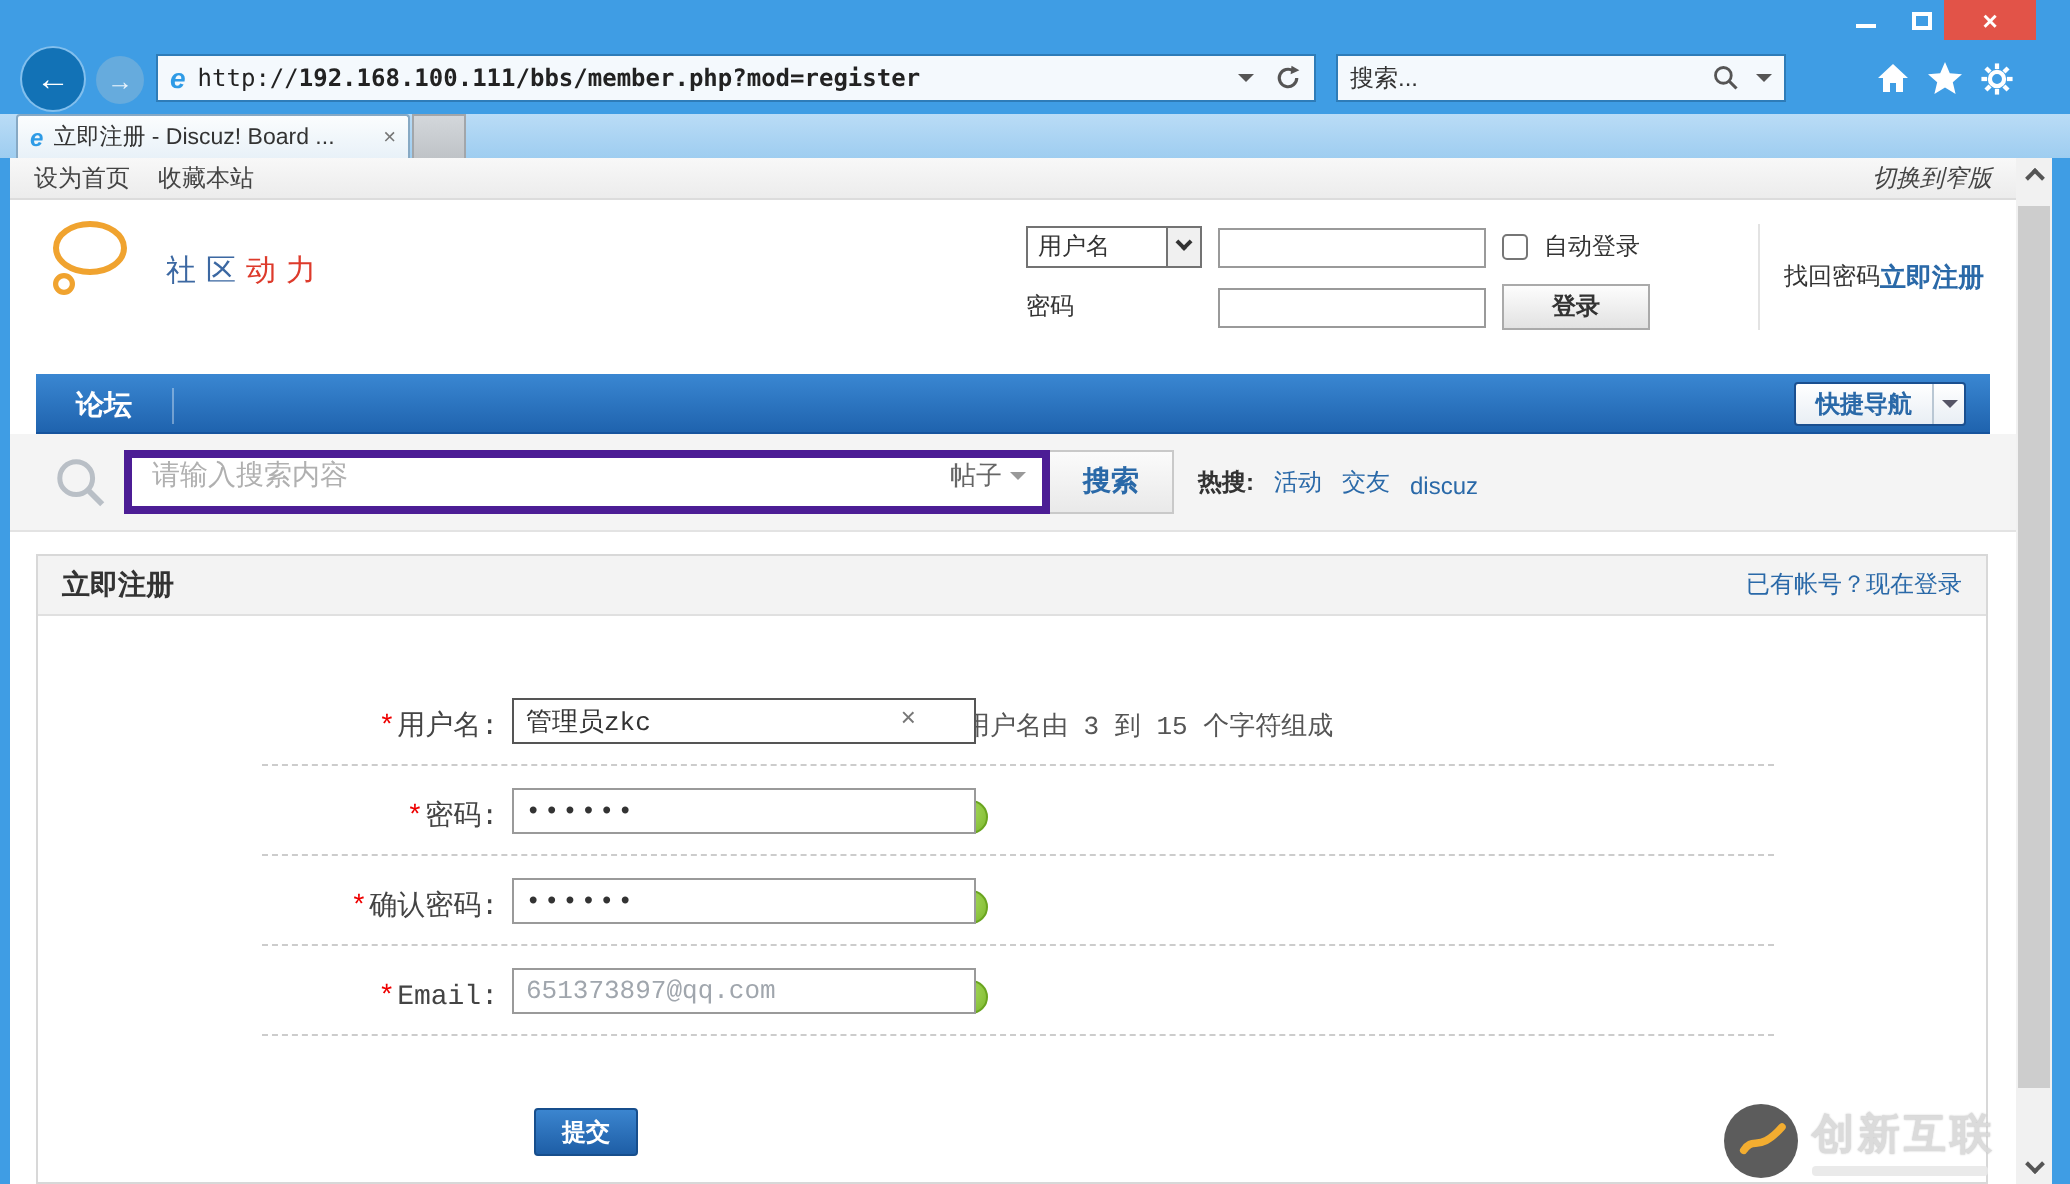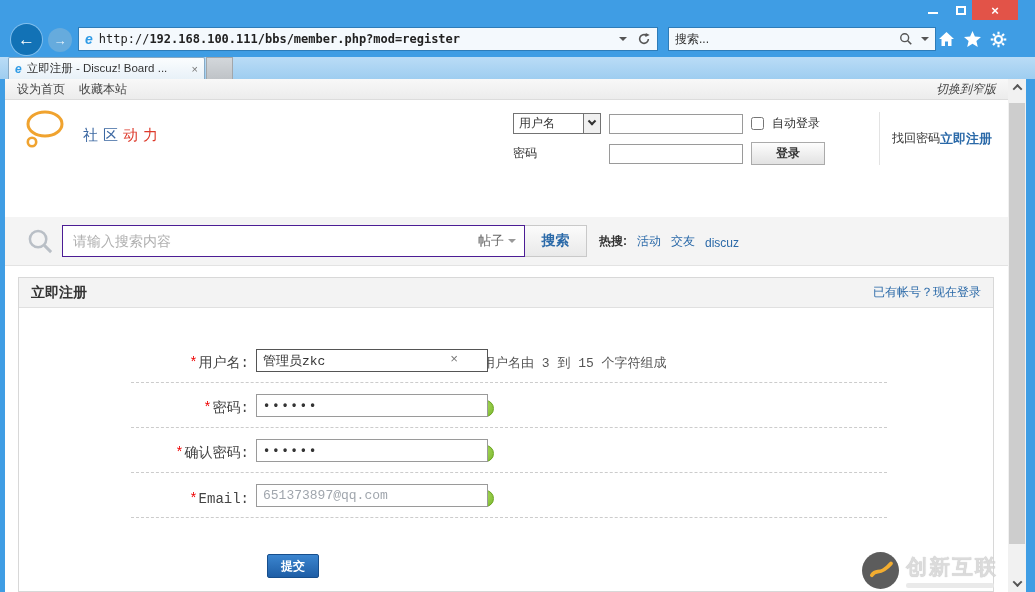--- a/index.html
+++ b/index.html
@@ -25,21 +25,21 @@
               display:flex; align-items:center; justify-content:center; }
   .nav-fwd  { position:absolute; left:48px; top:6px; width:24px; height:24px; border-radius:50%;
               background:#66abdd; color:#eaf4fc; font-size:13px; display:flex; align-items:center; justify-content:center; }
   .addressbar { position:absolute; left:78px; top:5px; width:580px; height:24px; background:#f4f9fd;
                 border:1px solid #2e7cb8; display:flex; align-items:center; padding:0 6px; }
   .ie-icon { font-weight:bold; font-style:italic; font-size:14px; color:#2e9be6; margin-right:6px; }
   .url { font-family:"DejaVu Sans Mono","Liberation Mono",monospace; font-size:12px; color:#222; white-space:nowrap; overflow:hidden; flex:1; }
   .url b { font-weight:bold; }
   .addr-tools { display:flex; align-items:center; gap:10px; margin-left:6px; }
   .tri-down { width:0; height:0; border-left:4px solid transparent; border-right:4px solid transparent; border-top:4px solid #555; }
-  .searchbox { position:absolute; left:668px; top:5px; width:268px; height:24px; background:#f4f9fd;
+  .searchbox { position:absolute; left:668px; top:5px; width:225px; height:24px; background:#f4f9fd;
                border:1px solid #2e7cb8; display:flex; align-items:center; padding:0 6px; }
   .searchbox input { flex:1; border:0; background:transparent; font-size:12px; color:#333; outline:none; }
   .searchbox input::placeholder { color:#333; opacity:1; }
   .chrome-icon { position:absolute; top:7px; width:20px; height:20px; display:flex; align-items:center; justify-content:center; }
   .ic-home { left:936px; } .ic-star { left:962px; } .ic-gear { left:988px; }
 
   
   .tabrow { position:absolute; left:0; top:57px; right:0; height:22px; background:linear-gradient(#badcf6,#9ecdf0); }
   .tab { position:absolute; left:8px; top:0; width:197px; height:22px; background:linear-gradient(#fbfdfe,#e8f1f8);
          border:1px solid #87a9c4; border-bottom:0; border-radius:2px 2px 0 0;
@@ -89,21 +89,21 @@
   .nav-divider { display:inline-block; width:1px; height:18px; background:rgba(255,255,255,.35); vertical-align:middle; }
   .quick-nav { position:absolute; right:12px; top:4px; height:22px; display:flex; align-items:stretch;
                background:linear-gradient(#ffffff,#e8eef4); border:1px solid #1a4f8f; border-radius:2px; }
   .quick-nav .qn-label { display:flex; align-items:center; padding:0 10px; font-size:12px; font-weight:bold; color:#2a69a8; }
   .quick-nav .qn-arrow { width:16px; border-left:1px solid #b9c7d4; display:flex; align-items:center; justify-content:center; }
 
   
   .search-sec { position:absolute; left:0; right:0; top:138px; height:49px; background:#f4f4f4; border-bottom:1px solid #e3e3e3; }
   .search-inner { position:absolute; left:22px; top:8px; display:flex; align-items:center; }
   .mag { margin-right:8px; }
-  .search-group { display:flex; align-items:center; width:463px; height:32px; background:#fff; border:1px solid #4c1d95; }
+  .search-group { display:flex; align-items:flex-start; width:463px; height:32px; background:#fff; border:4px solid #4c1d95; }
   .search-group input { flex:1; border:0; outline:none; font-size:14px; padding:0 10px; color:#333; }
   .search-group input::placeholder { color:#b0b0b0; opacity:1; }
   .scope { width:54px; display:flex; align-items:center; justify-content:center; gap:4px; color:#666; font-size:13px; }
   .search-btn { width:62px; height:32px; background:linear-gradient(#fbfbfb,#e9e9e9); border:1px solid #c9c9c9; border-left:0;
                 font-size:14px; font-weight:bold; color:#2a69a8; }
   .hot { display:flex; align-items:flex-end; margin-left:12px; font-size:12px; gap:10px; }
   .hot-label { font-weight:bold; color:#333; }
   .hot a, .hot .hlink { color:#2a69a8; }
 
   
@@ -260,20 +260,29 @@
         <div class="links-col">
           <span class="find-pwd">找回密码</span>
           <span class="reg-link">立即注册</span>
         </div>
         <span>密码</span>
         <input type="password" style="">
         <button class="login-btn">登录</button>
       </div>
     </div>
 
+    <div class="site-nav">
+      <span class="nav-forum">论坛</span><span class="nav-divider"></span>
+      <div class="quick-nav">
+        <span class="qn-label">快捷导航</span>
+        <span class="qn-arrow">
+            <span class="tri-down" style="border-top-color:#556;"></span>
+          </span>
+      </div>
+    </div>
 
     <div class="search-sec">
       <div class="search-inner">
         <svg class="mag" width="27" height="27" viewBox="0 0 28 28">
           <circle cx="11.5" cy="11.5" r="8.5" fill="none" stroke="#b9bfc6" stroke-width="2.6"></circle>
           <line x1="18" y1="18" x2="25" y2="25" stroke="#b9bfc6" stroke-width="3"></line>
         </svg>
         <div class="search-group">
           <input type="text" placeholder="请输入搜索内容" style="">
           <div class="scope">

